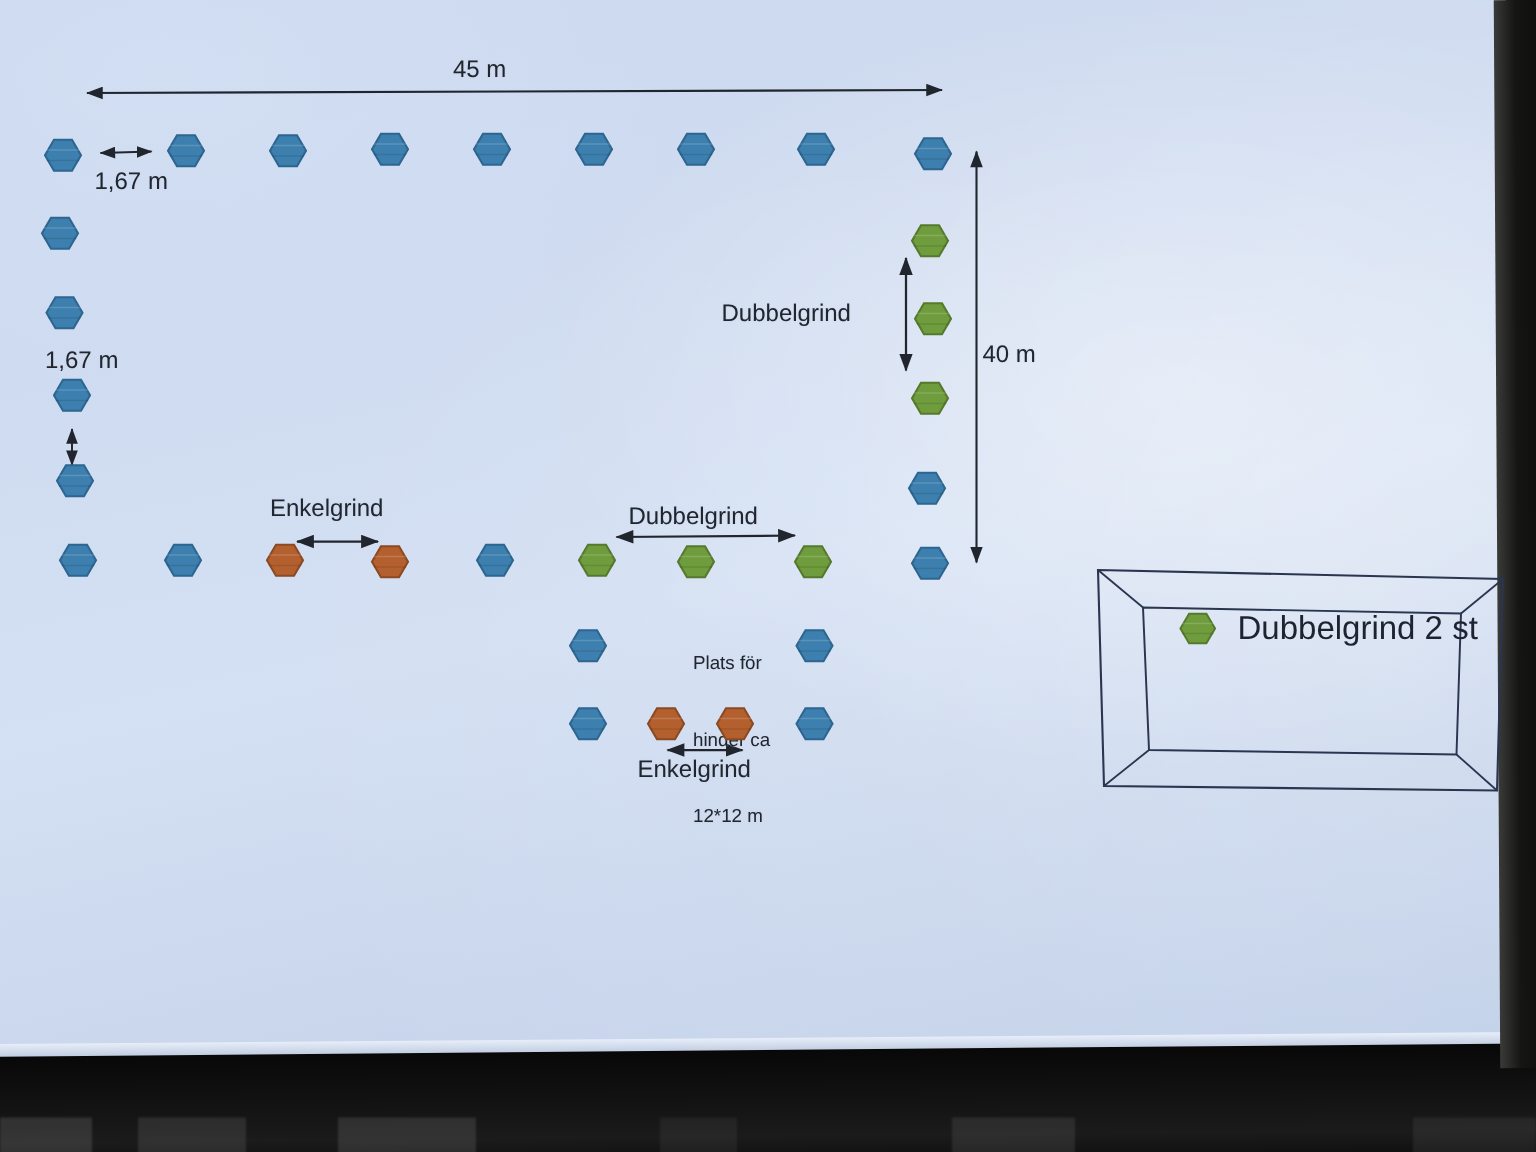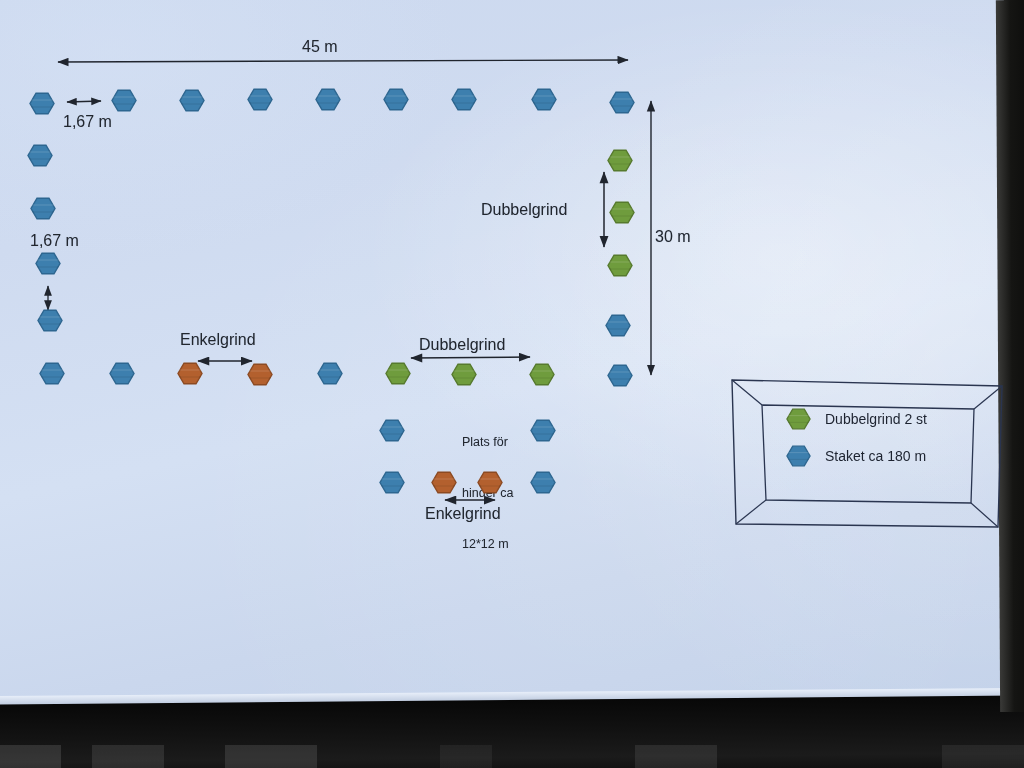--- a/index.html
+++ b/index.html
@@ -68,21 +68,21 @@
   .lbl.t16{font-size:16px;}
   .lbl.t12{font-size:12.5px;line-height:17px;}
 
   
   .legend-wrap{position:absolute;left:726px;top:372px;width:280px;height:163px;}
   .legend-wrap svg{position:absolute;left:0;top:0;}
   .legend-rows{position:absolute;left:60px;top:28px;}
   .legend-row{display:flex;align-items:center;height:37px;}
   .legend-row .hex-sm{position:relative;width:25px;height:22px;margin-right:14px;}
   .legend-row .hex-sm svg{display:block;width:100%;height:100%;}
-  .legend-row span{font-size:14px;color:#1d2330;font-family:"Liberation Sans", sans-serif;}
+  .legend-row span{font-size:22px;color:#1d2330;font-family:"Liberation Sans", sans-serif;}
 </style>
 </head>
 <body>
 
 <div id="stage">
   <div class="paper"></div>
   <div class="paper-edge"></div>
   <div class="desk"></div>
   <div class="desk-speckle"></div>
   <div class="right-dark"></div>
@@ -112,21 +112,21 @@
       <line x1="198" y1="361" x2="252" y2="361" stroke="#20252e" stroke-width="1.5" marker-start="url(#ah2)" marker-end="url(#ah)"></line>
 
       <line x1="411" y1="358" x2="530" y2="357" stroke="#20252e" stroke-width="1.5" marker-start="url(#ah2)" marker-end="url(#ah)"></line>
 
       <line x1="445" y1="500" x2="495" y2="500" stroke="#20252e" stroke-width="1.5" marker-start="url(#ah2)" marker-end="url(#ah)"></line>
     </svg>
 
     <div class="lbl t16" style="left:302px;top:38px;">45 m</div>
     <div class="lbl t16" style="left:63px;top:113px;">1,67 m</div>
     <div class="lbl t16" style="left:30px;top:232px;">1,67 m</div>
-    <div class="lbl t16" style="left:655px;top:228px;">30 m</div>
+    <div class="lbl t16" style="left:655px;top:228px;">40 m</div>
     <div class="lbl t16" style="left:481px;top:201px;">Dubbelgrind</div>
     <div class="lbl t16" style="left:180px;top:331px;">Enkelgrind</div>
     <div class="lbl t16" style="left:419px;top:336px;">Dubbelgrind</div>
     <div class="lbl t16" style="left:425px;top:505px;">Enkelgrind</div>
 
     <div class="lbl t12" style="left:462px;top:400px;">
       <div>Plats för</div>
       <div>hinder ca</div>
       <div>12*12 m</div>
     </div>
@@ -369,25 +369,15 @@
         <div class="legend-row">
           <div class="hex-sm">
             <svg viewBox="0 0 26 23" preserveAspectRatio="none">
               <polygon points="7,1.2 19,1.2 25,11.5 19,21.8 7,21.8 1,11.5" fill="#6f9c3d" stroke="#567a2d" stroke-width="1.4"></polygon>
               <line x1="2" y1="8" x2="24" y2="8" stroke="rgba(255,255,255,.16)" stroke-width="1"></line>
               <line x1="2" y1="15" x2="24" y2="15" stroke="rgba(0,0,0,.10)" stroke-width="1"></line>
             </svg>
           </div>
           <span>Dubbelgrind 2 st</span>
         </div>
-        <div class="legend-row">
-          <div class="hex-sm">
-            <svg viewBox="0 0 26 23" preserveAspectRatio="none">
-              <polygon points="7,1.2 19,1.2 25,11.5 19,21.8 7,21.8 1,11.5" fill="#3d7fae" stroke="#2d6690" stroke-width="1.4"></polygon>
-              <line x1="2" y1="8" x2="24" y2="8" stroke="rgba(255,255,255,.16)" stroke-width="1"></line>
-              <line x1="2" y1="15" x2="24" y2="15" stroke="rgba(0,0,0,.10)" stroke-width="1"></line>
-            </svg>
-          </div>
-          <span>Staket ca 180 m</span>
-        </div>
       </div>
   </div>
 </div>
 
 </body></html>

